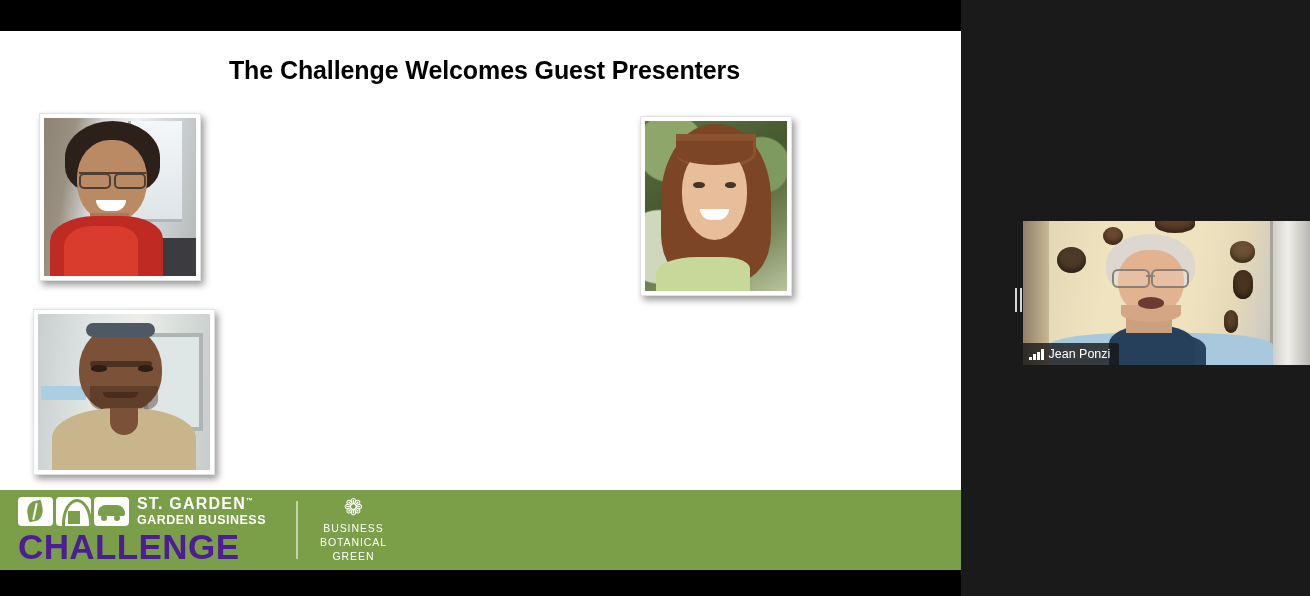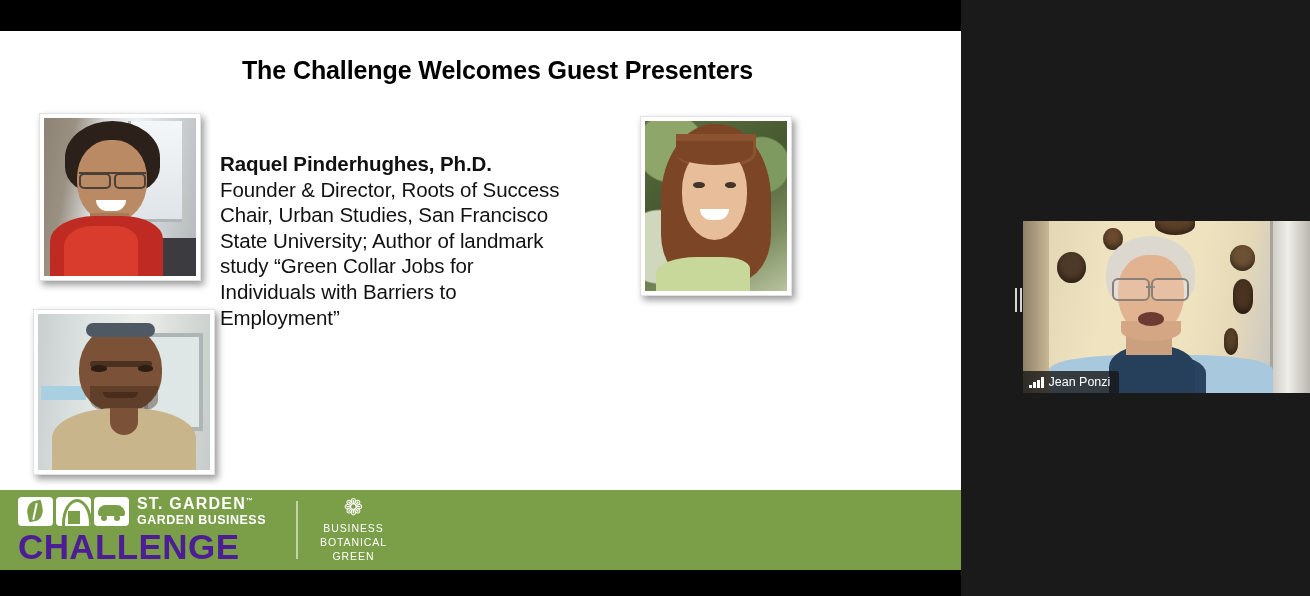--- a/index.html
+++ b/index.html
@@ -28,21 +28,21 @@
   #slide {
     position: absolute;
     left: 0; top: 31px;
     width: 961px; height: 539px;
     background: #ffffff;
     overflow: hidden;
   }
 
   .slide-title {
     position: absolute;
-    left: 17px; top: 25px;
+    left: 4px; top: 25px;
     width: 961px;
     text-align: center;
     font-size: 25px;
     font-weight: bold;
     color: #000;
     letter-spacing: -0.1px;
   }
 
   
   .photo {
@@ -212,21 +212,21 @@
     left: 1013px; top: 287px;
     width: 10px; height: 26px;
     display: flex; gap: 3px; align-items: center; justify-content: center;
   }
   #splitter i { width: 2px; height: 24px; background: #d6d6d6; display:block; }
 
   
   #video-tile {
     position: absolute;
     left: 1023px; top: 221px;
-    width: 287px; height: 172px;
+    width: 287px; height: 144px;
     overflow: hidden;
     background: #000;
   }
   .vid-bg{
     position:absolute; inset:0;
     background:linear-gradient(100deg,#6d5f4c 0%,#e3d6b4 7%,#f0e3c0 30%,#efe2bf 58%,#e6d9b8 72%,#cfcbc1 84%,#9b9a94 100%);
   }
   .vid-door{
     position:absolute;right:0;top:0;width:14%;height:100%;
     background:linear-gradient(90deg,#cfcdc6,#efeee9 40%,#b9b7b0);
@@ -325,24 +325,20 @@
           <div class="k-face"></div>
           <div class="k-bangs"></div>
           <div class="k-eye l"></div>
           <div class="k-eye r"></div>
           <div class="k-smile"></div>
           <div class="k-top"></div>
         </div>
       </div>
     </div>
 
-    <div class="bio" id="bio-raquel">
-      <b>Raquel Pinderhughes, Ph.D.</b><span></span><br>
-      <span>Founder &amp; Director, Roots of Success Chair, Urban Studies, San Francisco State University; Author of landmark study “Green Collar Jobs for Individuals with Barriers to Employment”</span>
-    </div>
 
 
 
     <div id="footer-band">
 
       <div class="logo-stl">
         <div class="stl-row1">
           <span class="icon-tile tile-leaf"></span>
           <span class="icon-tile tile-arch"></span>
           <span class="icon-tile tile-car"></span>

